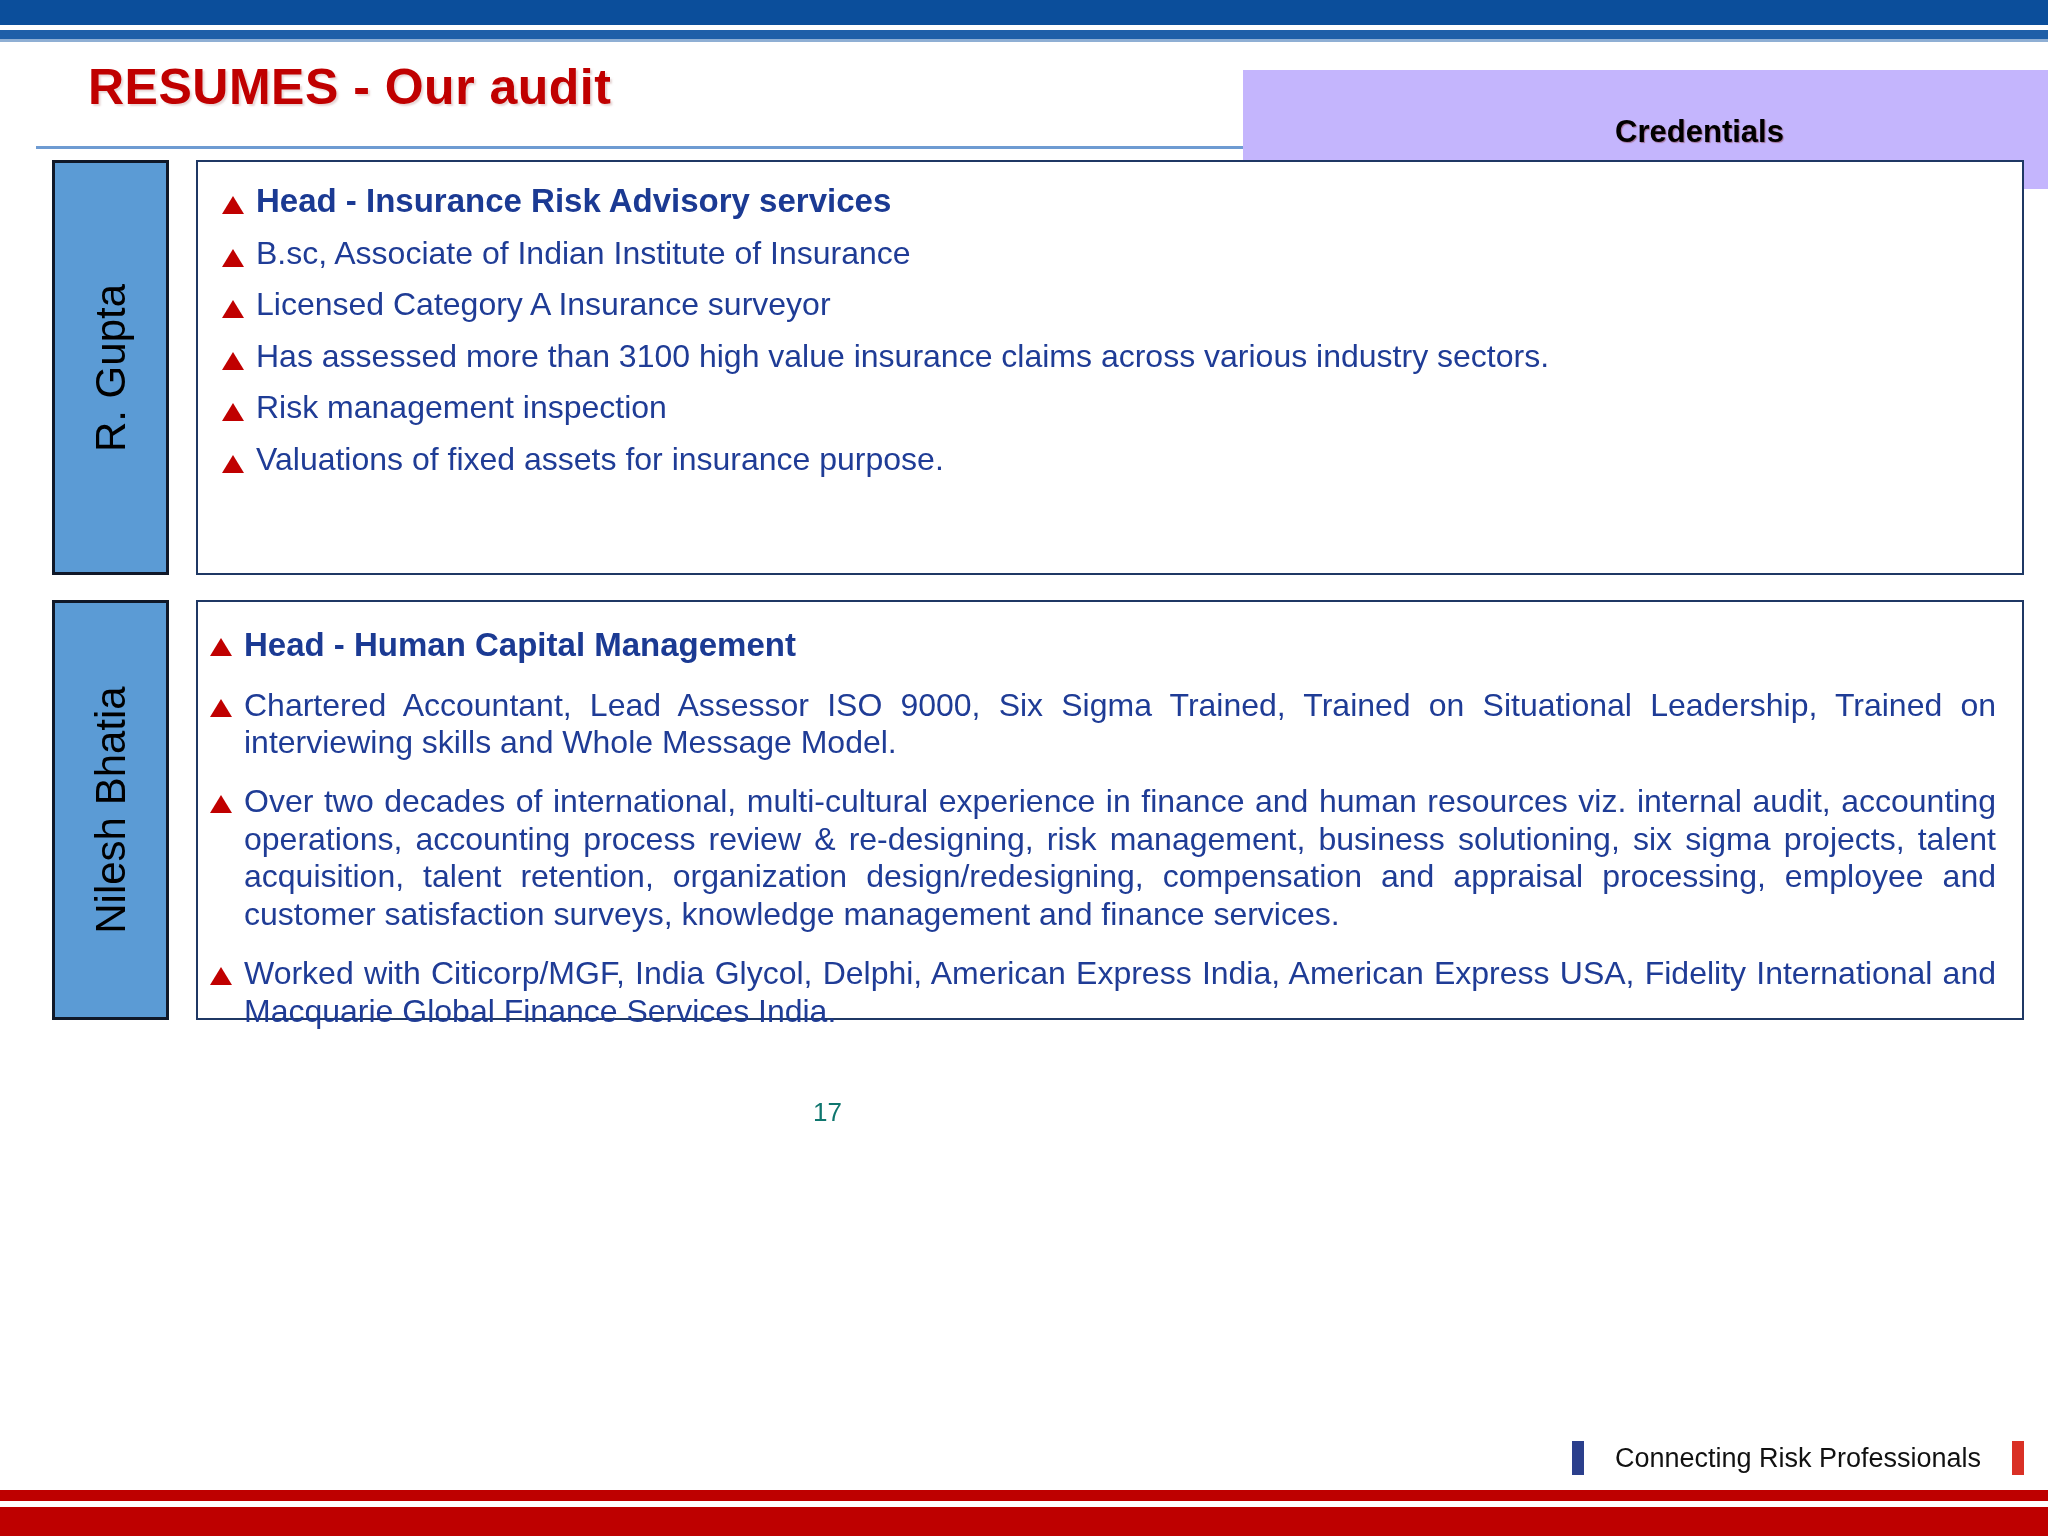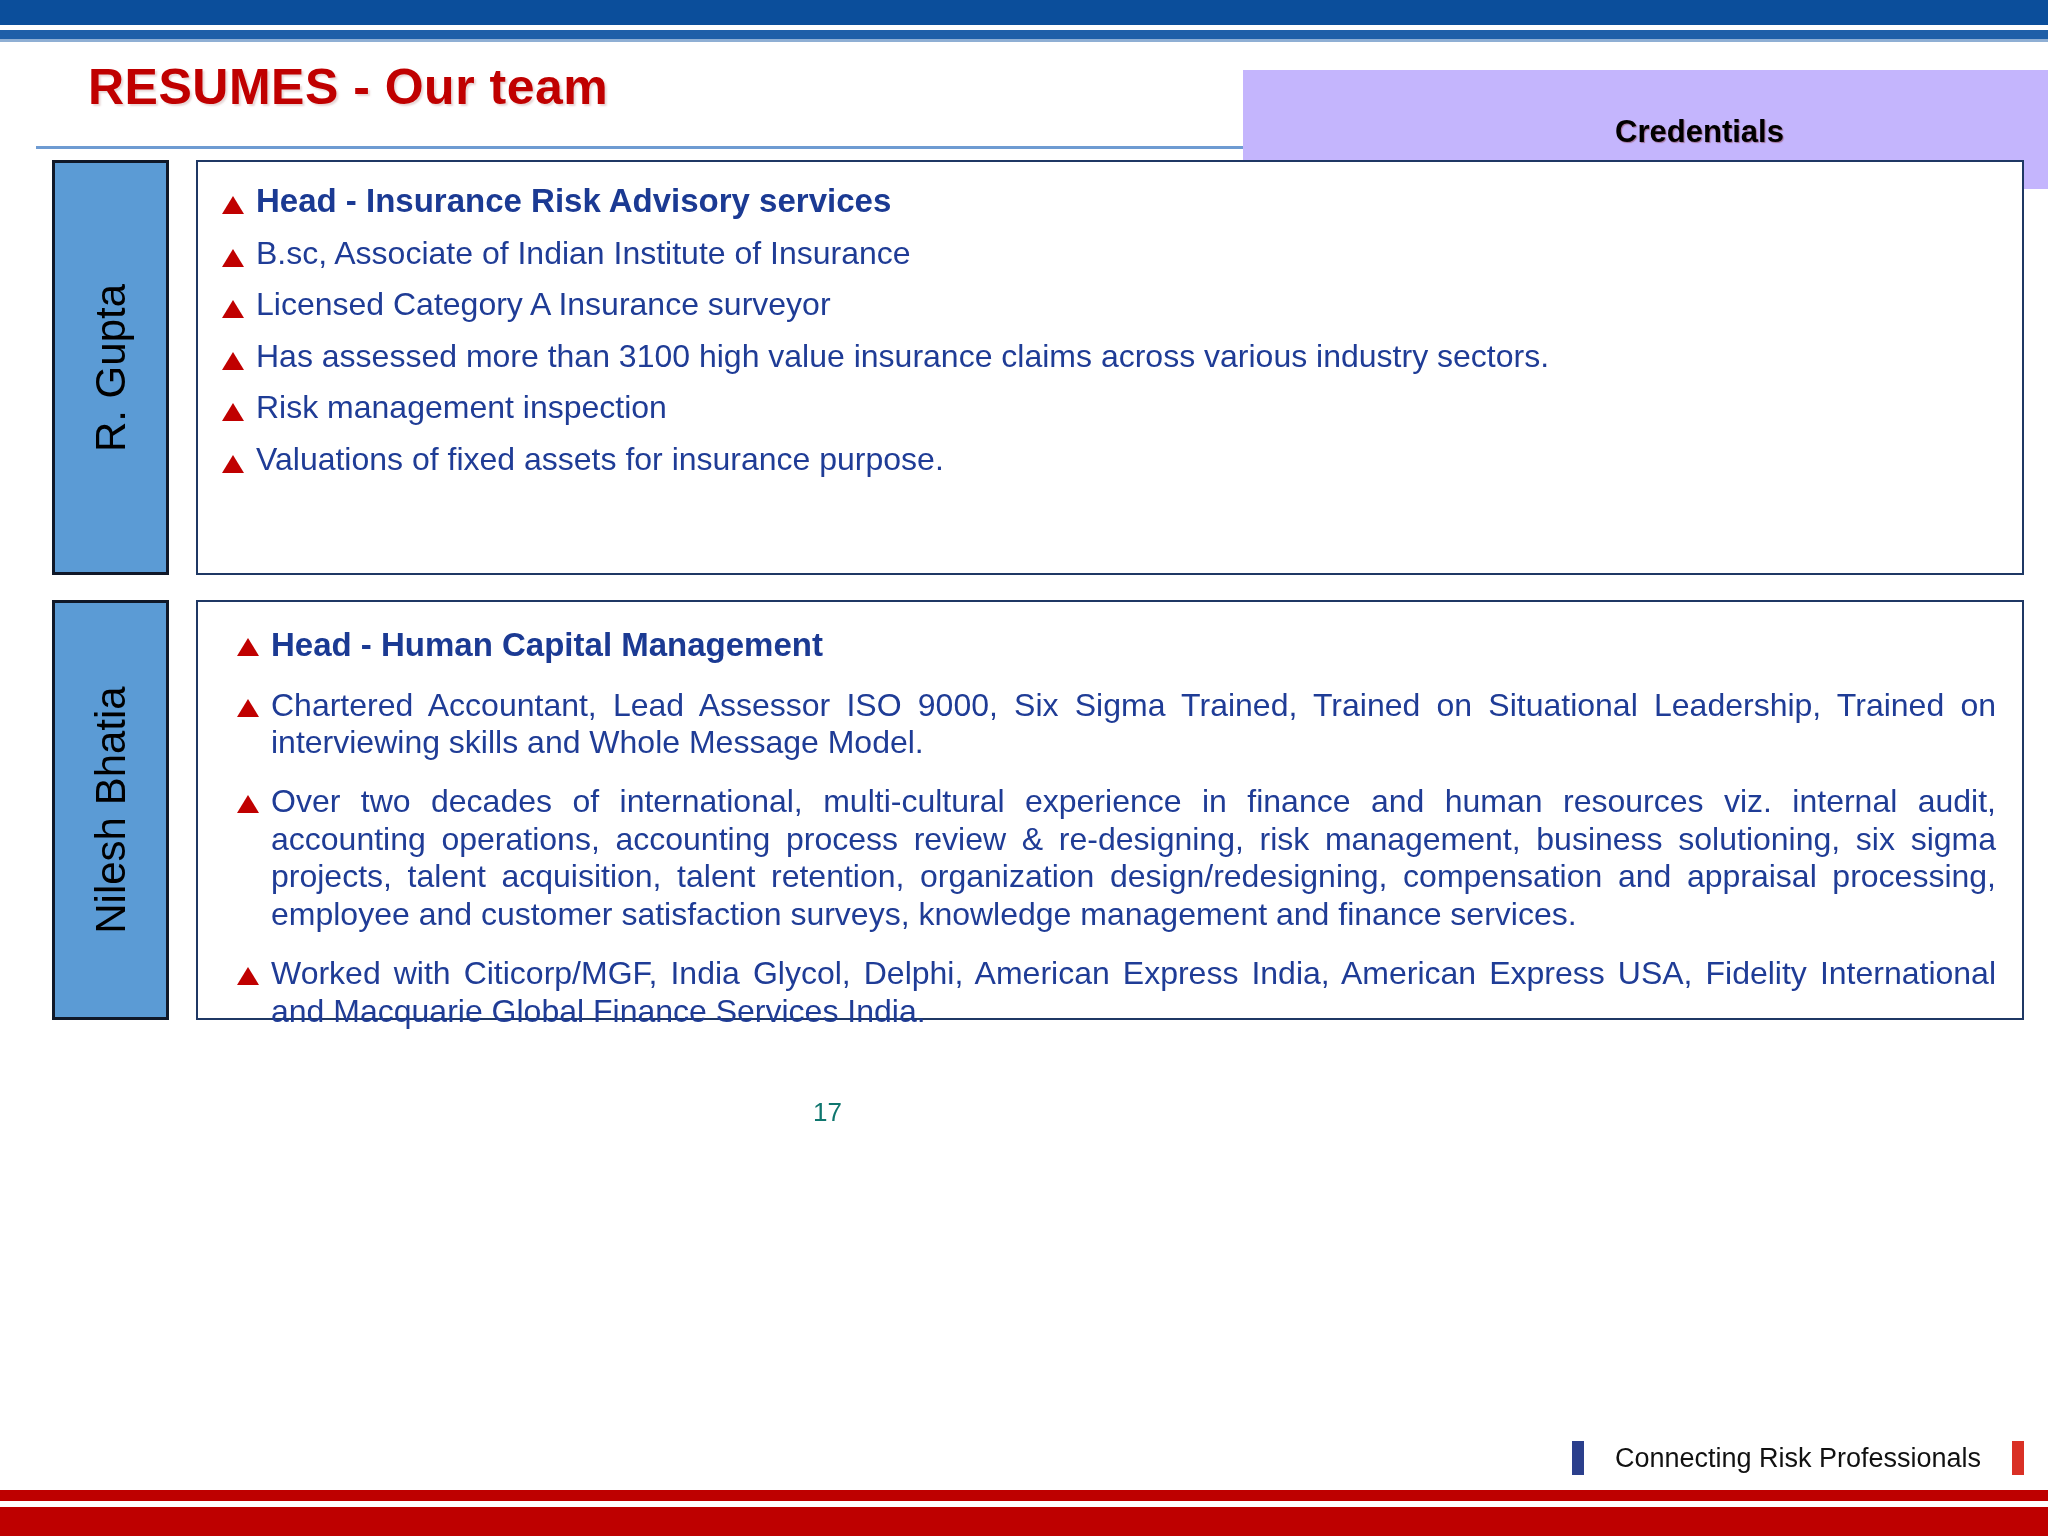--- a/index.html
+++ b/index.html
@@ -164,21 +164,21 @@
   #block1 .content-box { left: 144px; top: 0; width: 1828px; height: 415px; }
   #block1 .bullets { padding: 22px 26px 0 12px; }
   #block1 .bullet-row { margin-bottom: 18px; }
   #block1 .bullet-row .bullet-marker { padding-top: 12px; }
 
   
   #block2 { left: 52px; top: 600px; width: 1972px; height: 420px; }
   #block2 .name-plate { left: 0; top: 0; width: 117px; height: 420px; }
   #block2 .content-box { left: 144px; top: 0; width: 1828px; height: 420px; }
   #block2 .bullets { padding: 24px 26px 0 0; }
-  #block2 .bullet-row { margin-bottom: 22px; padding-left: 27px; }
+  #block2 .bullet-row { margin-bottom: 22px; }
   #block2 .bullet-row .bullet-marker { padding-top: 12px; }
   #block2 .bullet-text { line-height: 1.17; }
 
   
   .page-number {
     position: absolute;
     left: 0;
     top: 1097px;
     width: 1655px;
     text-align: center;
@@ -280,21 +280,21 @@
 </style>
 </head>
 <body>
 
 <div class="top-band"></div>
 <div class="top-hairline-white"></div>
 <div class="top-band-2"></div>
 <div class="top-band-2-light"></div>
 
 <div class="header">
-  <div class="slide-title">RESUMES - Our team</div>
+  <div class="slide-title">RESUMES - Our audit</div>
   <div class="credentials-box">
     <div class="credentials-label">Credentials</div>
   </div>
 </div>
 <div class="header-underline"></div>
 
 <div class="person-block" id="block1">
   <div class="name-plate">
     <div class="name-plate-text">R. Gupta</div>
   </div>

